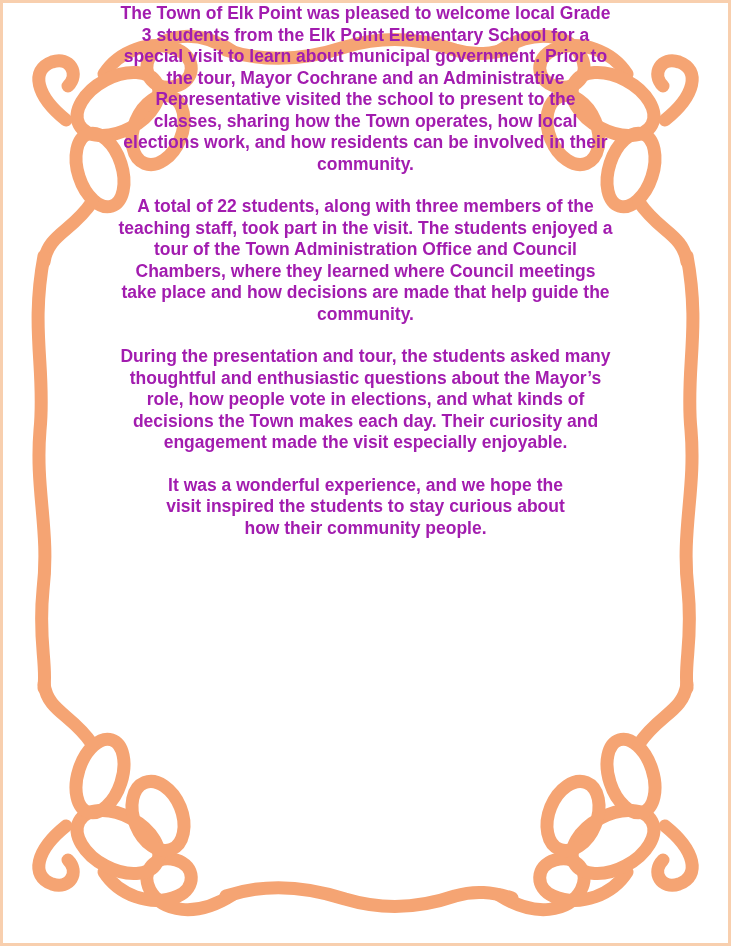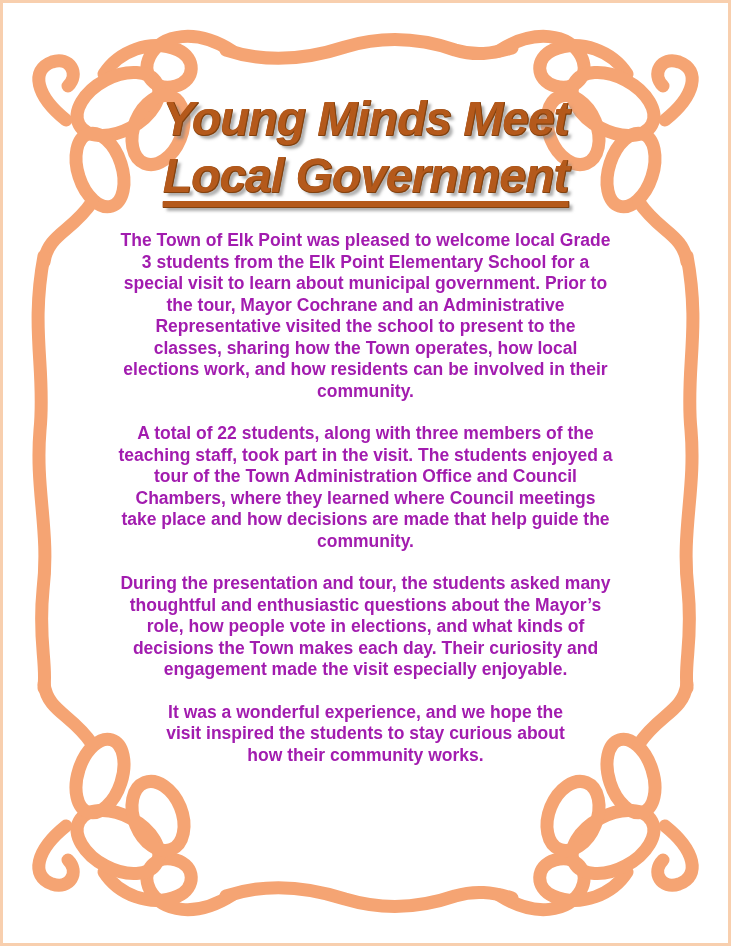--- a/index.html
+++ b/index.html
@@ -104,24 +104,20 @@
     <g class="ribbon">
       <path d="M 226 50 C 265 63 305 60 345 47 C 385 35 420 38 455 50 C 475 56 492 54 512 48"></path>
       <path d="M 226 896 C 265 883 305 886 345 899 C 385 911 420 908 455 896 C 475 890 492 892 512 898"></path>
       <path d="M 44 256 C 30 330 46 370 40 430 C 35 490 50 530 43 590 C 38 640 47 662 44 688"></path>
       <path d="M 687 256 C 701 330 685 370 691 430 C 696 490 681 530 688 590 C 693 640 684 662 687 688"></path>
     </g>
   </svg>
 
   <div class="content">
 
-    <h1 class="title-block">
-      <span class="title-line">Young Minds Meet</span>
-      <span class="title-line underlined">Local Government</span>
-    </h1>
 
     <div class="body-copy">
       <p>The Town of Elk Point was pleased to welcome local Grade
 3 students from the Elk Point Elementary School for a
 special visit to learn about municipal government. Prior to
 the tour, Mayor Cochrane and an Administrative
 Representative visited the school to present to the
 classes, sharing how the Town operates, how local
 elections work, and how residents can be involved in their
 community.</p>
@@ -131,17 +127,17 @@
 Chambers, where they learned where Council meetings
 take place and how decisions are made that help guide the
 community.</p>
       <p>During the presentation and tour, the students asked many
 thoughtful and enthusiastic questions about the Mayor’s
 role, how people vote in elections, and what kinds of
 decisions the Town makes each day. Their curiosity and
 engagement made the visit especially enjoyable.</p>
       <p>It was a wonderful experience, and we hope the
 visit inspired the students to stay curious about
-how their community works.</p>
+how their community people.</p>
     </div>
 
   </div>
 </div>
 
 </body></html>

